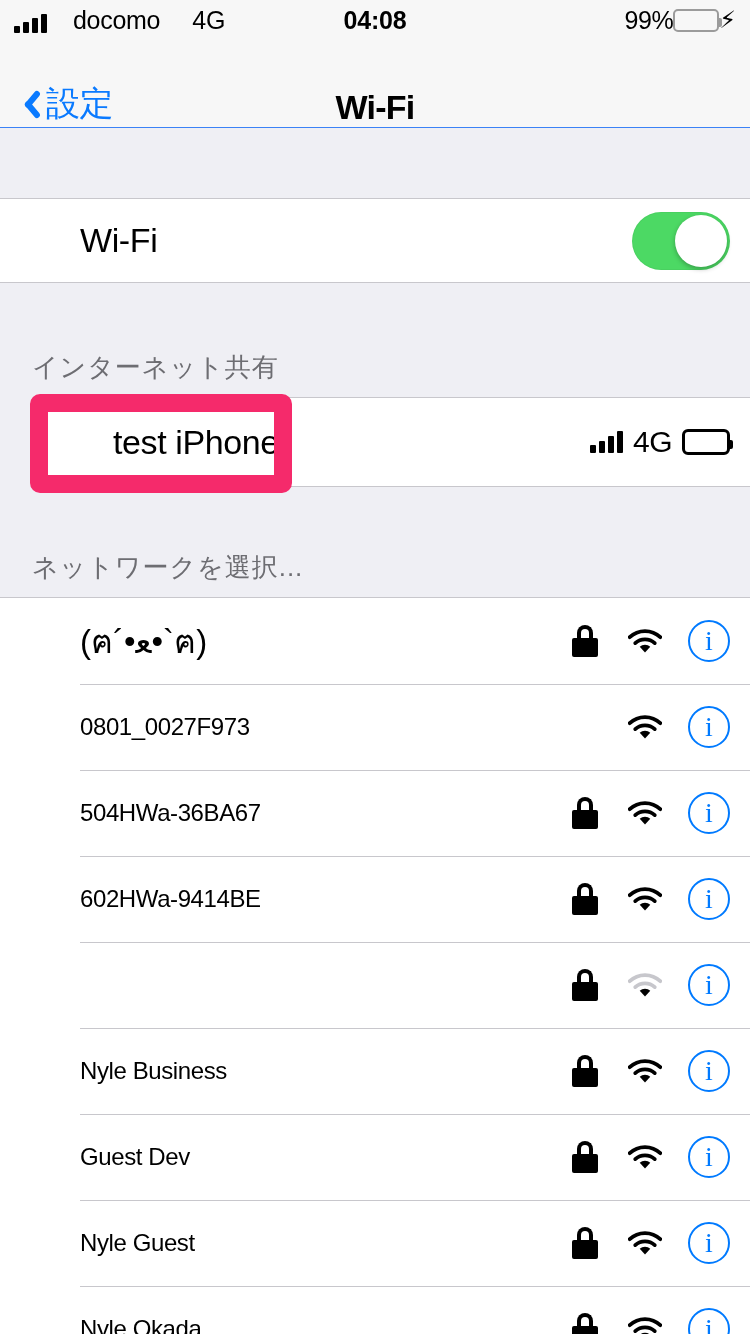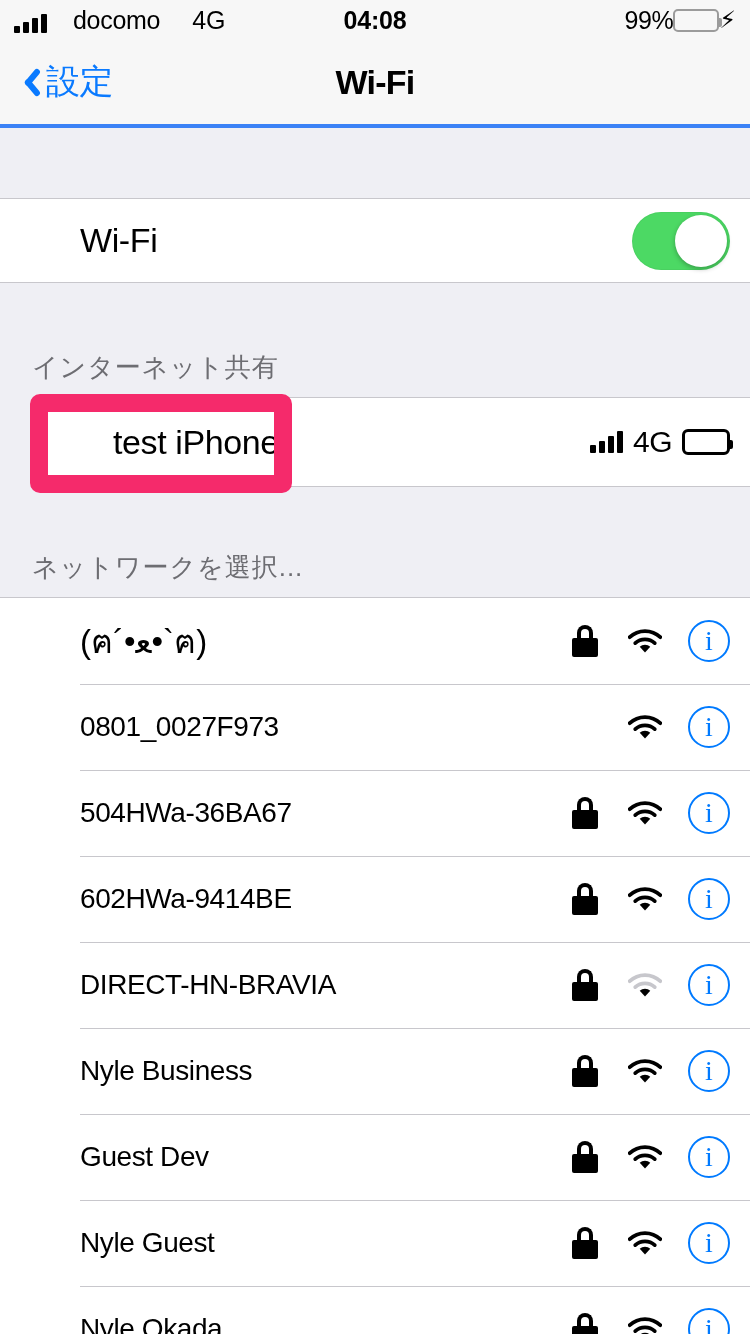--- a/index.html
+++ b/index.html
@@ -43,22 +43,22 @@
   .batt-fill { height:100%; background:#4CD964; border-radius:2px; }
   .batt:after {
     content:""; position:absolute; right:-5px; top:7px;
     width:3px; height:9px; background:#9b9b9b; border-radius:0 2px 2px 0;
   }
   .bolt { font-size:24px; color:#000; line-height:1; }
 
   
   .navbar {
     height:88px; background:#F7F7F7;
-    border-bottom:4px solid #3b82f6;
-    display:flex; align-items:center; position:relative;
+    border-bottom:1px solid #3b82f6;
+    display:flex; align-items:flex-end; position:relative;
   }
   .back { display:flex; align-items:center; gap:8px; padding-left:18px; }
   .chev {
     width:20px; height:34px; position:relative;
   }
   .chev:before, .chev:after {
     content:""; position:absolute; left:5px; width:6px; height:20px;
     background:#0A7AFF; border-radius:3px;
   }
   .chev:before { top:0px; transform:rotate(40deg); transform-origin:bottom center; }
@@ -133,21 +133,21 @@
   .netlist { background:#fff; border-top:1px solid #c8c7cc; }
   .netrow {
     height:86px; display:flex; align-items:center;
     padding-left:80px; padding-right:20px; position:relative;
   }
   .netrow + .netrow:before {
     content:""; position:absolute; left:80px; right:0; top:0;
     height:1px; background:#c8c7cc;
   }
   .ssid {
-    font-size:28px; color:#000; letter-spacing:-0.4px; white-space:nowrap;
+    font-size:24px; color:#000; letter-spacing:-0.4px; white-space:nowrap;
   }
   .ssid.kaomoji { font-size:33px; letter-spacing:0px;text-align:center; }
   .row-icons { margin-left:auto; display:flex; align-items:center; gap:26px; }
   .icon-slot { width:34px; display:flex; justify-content:center; align-items:center; }
   .lock { width:26px; height:32px; position:relative; }
   .lock .shackle {
     position:absolute; top:0; left:5px; width:16px; height:14px;
     border:4px solid #000; border-bottom:none;
     border-radius:8px 8px 0 0;
   }
@@ -293,21 +293,20 @@
             <svg class="wifi-ico" viewBox="0 0 40 30" xmlns="http://www.w3.org/2000/svg">
               <path d="M2 10.5 A26 26 0 0 1 38 10.5" fill="none" stroke="#000" stroke-width="4.4" stroke-linecap="round"></path>
               <path d="M8.5 17.5 A17 17 0 0 1 31.5 17.5" fill="none" stroke="#000" stroke-width="4.4" stroke-linecap="round"></path>
               <path d="M20 28.5 l-6.2 -6.6 a9 9 0 0 1 12.4 0 z" fill="#000"></path>
             </svg>
           </span>
           <span class="info">i</span>
         </span>
       </div>
       <div class="netrow">
-        <span class="ssid">DIRECT-HN-BRAVIA</span>
         <span class="row-icons">
           <span class="icon-slot">
             <span class="lock">
               <span class="shackle"></span>
               <span class="body"></span>
             </span>
           </span>
           <span class="icon-slot">
             <svg class="wifi-ico" viewBox="0 0 40 30" xmlns="http://www.w3.org/2000/svg">
               <path d="M2 10.5 A26 26 0 0 1 38 10.5" fill="none" stroke="#c7c7cc" stroke-width="4.4" stroke-linecap="round"></path>

